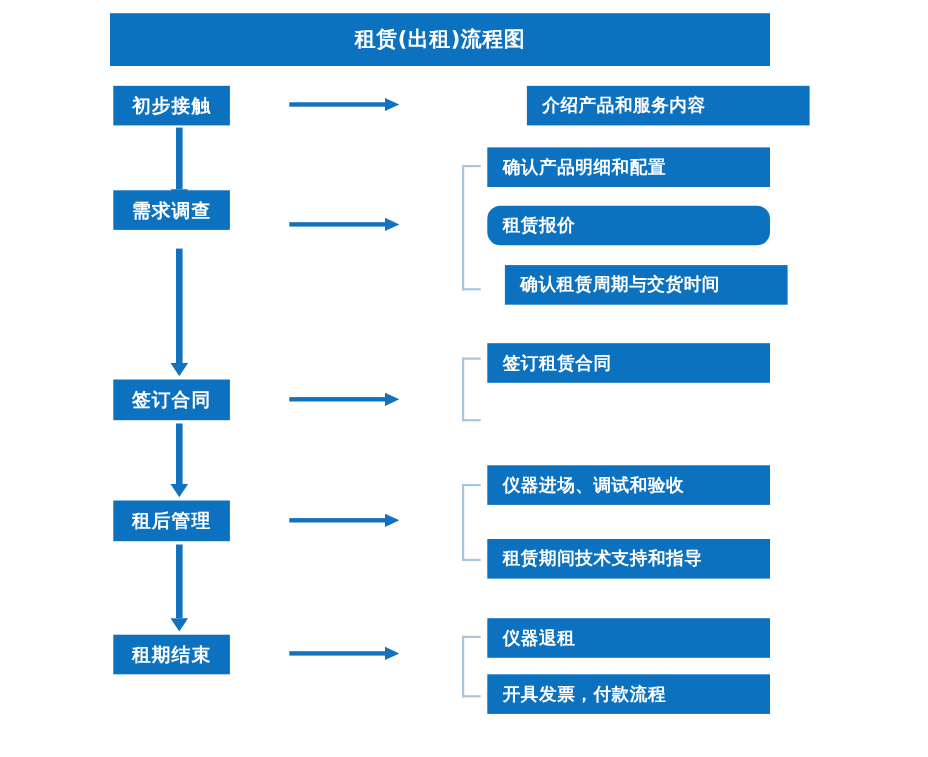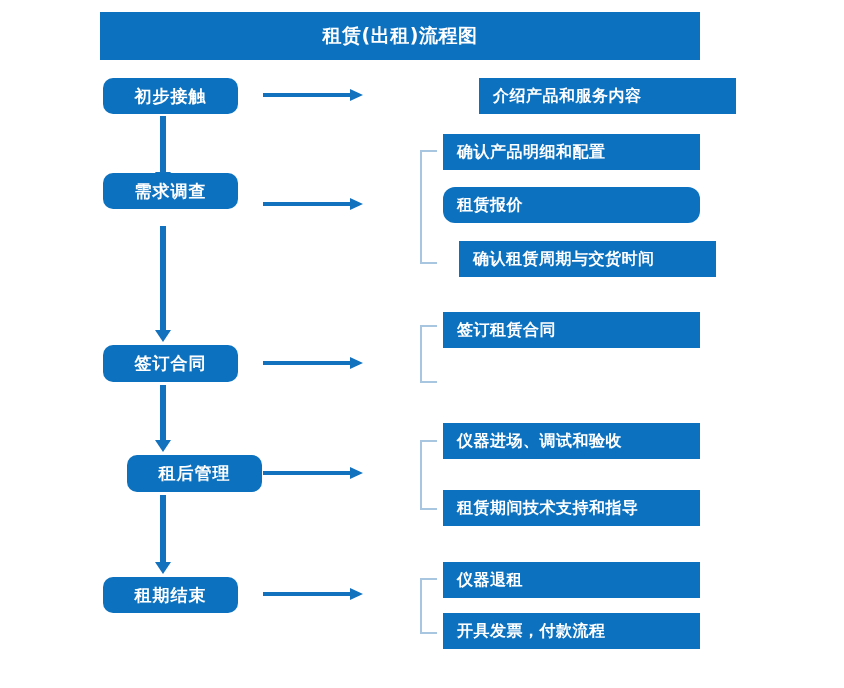--- a/index.html
+++ b/index.html
@@ -32,31 +32,30 @@
     display: flex;
     align-items: center;
     justify-content: center;
     letter-spacing: 0.5px;
   }
 
   
   .stage-box {
     position: absolute;
     left: 103px;
-    width: 135px;
+    width: 106px;
     height: 36px;
     background: #0c72c0;
     color: #ffffff;
     font-size: 17px;
     font-weight: bold;
     display: flex;
     align-items: center;
     justify-content: center;
     letter-spacing: 1px;
-    border-radius: 10px;
   }
 
   
   .detail-box {
     position: absolute;
     left: 443px;
     width: 257px;
     height: 36px;
     background: #0c72c0;
     color: #ffffff;
@@ -178,21 +177,21 @@
 
   <div class="bracket" style="top:325px;height:58px;"></div>
 
   <div class="detail-box" style="top:312px;">签订租赁合同</div>
 
   <div class="v-arrow" style="top:385px;height:67px;">
     <div class="shaft" style="height:55px;"></div>
     <div class="head"></div>
   </div>
 
-  <div class="stage-box" style="top:455px;height:37px;margin-left:24px;">租后管理</div>
+  <div class="stage-box" style="top:455px;height:37px;">租后管理</div>
 
   <div class="h-arrow" style="top:466px;">
     <div class="shaft"></div>
     <div class="head"></div>
   </div>
 
   <div class="bracket" style="top:440px;height:70px;"></div>
 
   <div class="detail-box" style="top:423px;">仪器进场、调试和验收</div>
   <div class="detail-box" style="top:490px;">租赁期间技术支持和指导</div>

